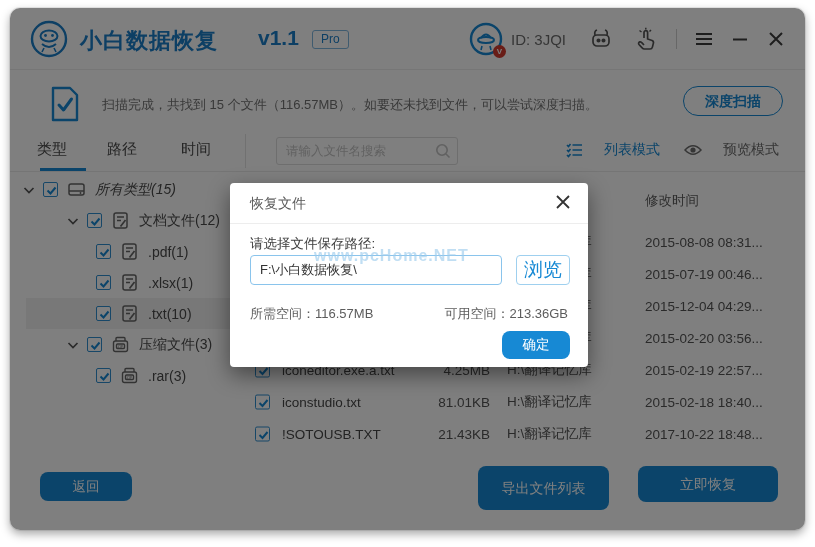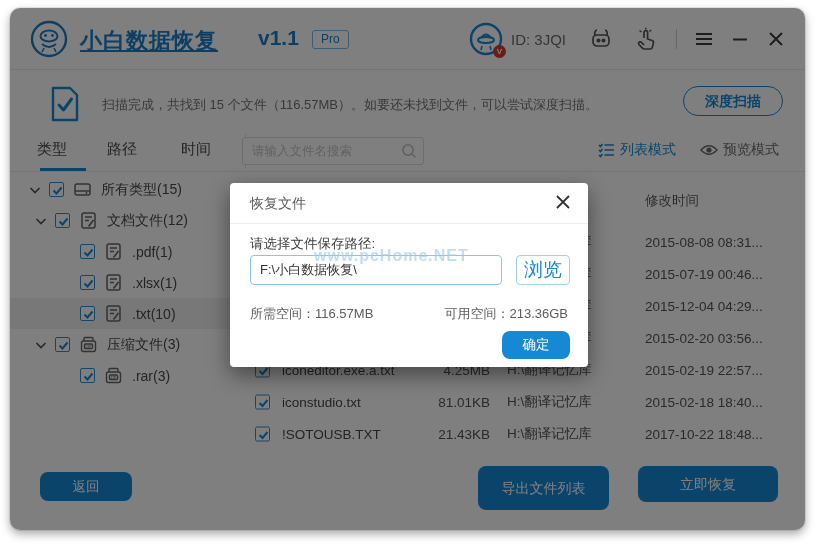--- a/index.html
+++ b/index.html
@@ -8,21 +8,21 @@
 
   .window {
     position:absolute; left:10px; top:8px; width:795px; height:522px;
     background:#fff; border-radius:10px; overflow:hidden;
     box-shadow:0 4px 10px rgba(0,0,0,0.35), 0 0 0 1px rgba(0,0,0,0.08);
   }
 
   
   .titlebar { position:absolute; left:0; top:0; width:100%; height:62px; border-bottom:1px solid #ececec; }
   .logo { position:absolute; left:20px; top:12px; width:38px; height:38px; }
-  .app-title { position:absolute; left:70px; top:18px; font-size:22px; font-weight:bold; color:#1a7ec9; letter-spacing:1px;text-decoration:underline; }
+  .app-title { position:absolute; left:70px; top:18px; font-size:22px; font-weight:bold; color:#1a7ec9; letter-spacing:1px; }
   .app-version { position:absolute; left:248px; top:18px; font-size:21px; font-weight:bold; color:#1a7ec9; }
   .pro-badge { position:absolute; left:302px; top:22px; font-size:12px; color:#1a7ec9; border:1px solid #7fb6de; border-radius:3px; padding:1px 8px 2px; }
   .tb-right { position:absolute; right:0; top:0; height:62px; display:flex; align-items:center; }
   .avatar-wrap { position:relative; width:34px; height:34px; margin-right:8px; }
   .avatar-badge { position:absolute; right:-3px; bottom:-2px; width:13px; height:13px; background:#d23a2e; border-radius:50%; color:#fff; font-size:8px; font-weight:bold; text-align:center; line-height:13px; }
   .user-id { font-size:15px; color:#6d6d6d; margin-right:22px; }
   .tb-icon { width:26px; height:26px; margin-right:18px; cursor:pointer; }
   .tb-sep { width:1px; height:20px; background:#cfcfcf; margin-right:16px; }
   .win-btn { width:22px; height:22px; margin-right:14px; cursor:pointer; }
   .win-btn:last-child { margin-right:18px; }
@@ -31,41 +31,41 @@
   .banner { position:absolute; left:0; top:72px; width:100%; height:48px; }
   .banner-icon { position:absolute; left:40px; top:6px; width:30px; height:36px; }
   .banner-text { position:absolute; left:92px; top:16px; font-size:13px; color:#737373; }
   .deepscan-btn { position:absolute; right:22px; top:6px; width:100px; height:30px; border:1px solid #1789d4; border-radius:15px; background:#fff; color:#1789d4; font-size:14px; font-weight:bold; text-align:center; line-height:28px; cursor:pointer; }
 
   
   .toolbar { position:absolute; left:0; top:122px; width:100%; height:42px; border-bottom:1px solid #eaeaea; }
   .tab { position:absolute; top:10px; font-size:15px; color:#4c4c4c; cursor:pointer; }
   .tab-bar { position:absolute; left:30px; bottom:0; width:46px; height:3px; background:#1789d4; }
   .tb-divider { position:absolute; left:235px; top:4px; width:1px; height:34px; background:#e3e3e3; }
-  .search-box { position:absolute; left:232px; top:7px; width:182px; height:28px; }
+  .search-box { position:absolute; left:266px; top:7px; width:182px; height:28px; }
   .search-input { width:100%; height:100%; border:1px solid #dcdcdc; border-radius:3px; padding:0 30px 0 9px; font-size:12.5px; color:#555; outline:none; background:#fff; }
   .search-input::placeholder { color:#c3c3c3; }
   .search-icon { position:absolute; right:6px; top:5px; width:18px; height:18px; }
   .views { position:absolute; right:26px; top:11px; display:flex; gap:24px; align-items:center; }
-  .view-item { display:flex; align-items:center; gap:5px; font-size:14px; cursor:pointer; }
+  .view-item { display:flex; align-items:center; gap:21px; font-size:14px; cursor:pointer; }
   .view-item.active { color:#1789d4; }
   .view-item.inactive { color:#6d6d6d; }
 
   
   .tree { position:absolute; left:0; top:166px; width:232px; }
   .tree-row { position:relative; height:31px; display:flex; align-items:center; cursor:pointer; color:#4a4a4a; font-size:14px; }
   .tree-row.selected { background:#f0f0f0; }
   .tree-row .chev { width:14px; height:14px; margin-right:7px; }
   .cbx { position:relative; width:15px; height:15px; border:1px solid #2f8fd0; border-radius:2px; background:#fff; flex:0 0 auto; }
   .cbx svg { position:absolute; left:1px; top:1px; }
   .tree-row .cbx { margin-right:9px; }
   .tree-icon { width:19px; height:19px; margin-right:9px; flex:0 0 auto; }
-  .lvl0 { padding-left:18px; }
-  .lvl1 { padding-left:24px; }
-  .lvl2 { padding-left:70px; }
+  .lvl0 { padding-left:12px;font-style:italic; }
+  .lvl1 { padding-left:56px; }
+  .lvl2 { padding-left:70px;margin-left:16px; }
 
   
   .ftable { position:absolute; left:232px; top:166px; right:0; height:294px; font-size:13.5px; }
   .fheader { position:absolute; left:0; top:18px; width:100%; height:20px; color:#5f5f5f; }
   .fh-date { position:absolute; left:403px; }
   .frow { position:absolute; left:0; width:100%; height:32px; }
   .frow > * { position:absolute; top:50%; transform:translateY(-50%); }
   .f-cbx { left:13px; }
   .f-name { left:40px; color:#474747; }
   .f-size { left:158px; width:90px; text-align:right; color:#555; }

